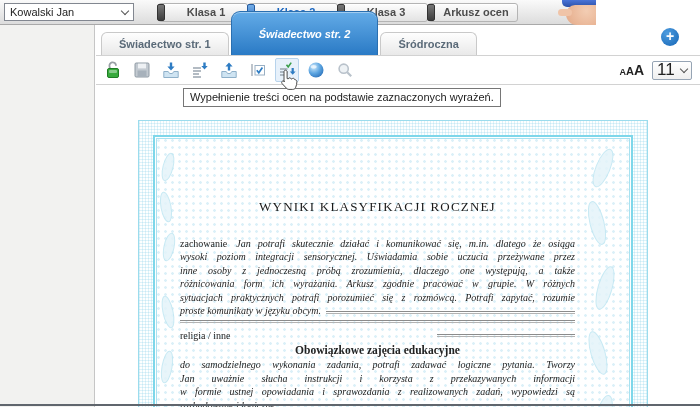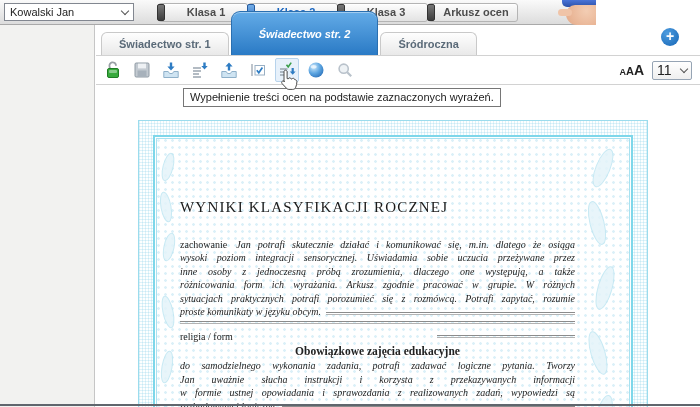--- a/index.html
+++ b/index.html
@@ -82,21 +82,21 @@
     margin-right:5px; border:1px solid transparent; border-radius:2px; cursor:pointer; }
   .icon-btn.hover { background:#e7f1fb; border-color:#b7d3ec; }
   .tb-spacer { flex:1; }
   .font-sizer { display:flex; align-items:baseline; margin-right:8px; cursor:pointer; }
   .font-sizer .a1 { font-size:9px; font-weight:bold; color:#222; }
   .font-sizer .a2 { font-size:11px; font-weight:bold; color:#222; }
   .font-sizer .a3 { font-size:14px; font-weight:bold; color:#222; }
   .size-select {
     width:40px; height:19px; border:1px solid #96a4b4; border-radius:2px;
     background:linear-gradient(#fff,#efefef); display:flex; align-items:center;
-    font-size:14px; color:#222; padding:0 4px; cursor:pointer;
+    font-size:17px; color:#222; padding:0 4px; cursor:pointer;
   }
   .size-select .val { flex:1; }
 
   .cursor-hand { position:absolute; left:183px; top:44px; z-index:12; }
 
   
   .canvas { position:relative; height:322px; background:#fff; overflow:hidden; }
   .tooltip {
     position:absolute; left:87px; top:3px; z-index:9;
     background:#fff; border:1px solid #767676; padding:2px 6px 3px 6px;
@@ -116,22 +116,22 @@
     position:relative; height:100%;
     border:2px solid #7ed7ea;
     box-shadow:inset 0 0 0 1px #ffffff, inset 0 0 0 2px #a8e2f0;
     background-color:#fff;
     background-image:radial-gradient(rgba(125,200,230,.28) 1px, transparent 1.6px);
     background-size:7px 7px;
     padding:62px 56px 8px 25px;
   }
   .orn { position:absolute; opacity:.85; pointer-events:none; }
   .cert-title {
-    font-family:"Liberation Serif", serif; font-size:15px; letter-spacing:1.2px;
-    color:#1a1a1a; text-align:left; margin-bottom:22px; white-space:nowrap;
+    font-family:"Liberation Serif", serif; font-size:13px; letter-spacing:1.2px;
+    color:#1a1a1a; text-align:center; margin-bottom:22px; white-space:nowrap;
   }
   .cert-text { font-family:"Liberation Serif", serif; font-size:10px; color:#222; }
   .jline { line-height:13.4px; text-align:justify; text-align-last:justify; font-style:italic; }
   .jrow { display:flex; align-items:baseline; line-height:13.4px; font-style:italic; }
   .jrow .txt { white-space:nowrap; }
   .sec-label { font-style:normal; margin-right:9px; }
   .fill { flex:1; height:3px; border-top:1px solid #8c8c8c; border-bottom:1px solid #b3b3b3;
     margin-left:5px; align-self:center; margin-top:3px; }
   .rule-full { height:3px; border-top:1px solid #8c8c8c; border-bottom:1px solid #b3b3b3; margin-top:3px; }
   .religion-row { display:flex; align-items:baseline; line-height:13px; margin-top:6px; }
@@ -323,21 +323,21 @@
             <div class="jline">różnicowania form ich wyrażania. Arkusz zgodnie pracować w grupie. W różnych</div>
             <div class="jline">sytuacjach praktycznych potrafi porozumieć się z rozmówcą. Potrafi zapytać, rozumie</div>
             <div class="jrow">
               <span class="txt">proste komunikaty w języku obcym.</span>
               <span class="fill"></span>
             </div>
             <div class="rule-full"></div>
           </div>
 
           <div class="cert-text religion-row">
-            <span>religia / form</span>
+            <span>religia / inne</span>
             <span class="fill2"></span>
           </div>
 
           <div class="cert-text cert-heading">Obowiązkowe zajęcia edukacyjne</div>
 
           <div class="cert-text">
             <div class="jline">do samodzielnego wykonania zadania, potrafi zadawać logiczne pytania. Tworzy</div>
             <div class="jline">Jan uważnie słucha instrukcji i korzysta z przekazywanych informacji</div>
             <div class="jline">w formie ustnej opowiadania i sprawozdania z realizowanych zadań, wypowiedzi są</div>
             <div class="jrow">

